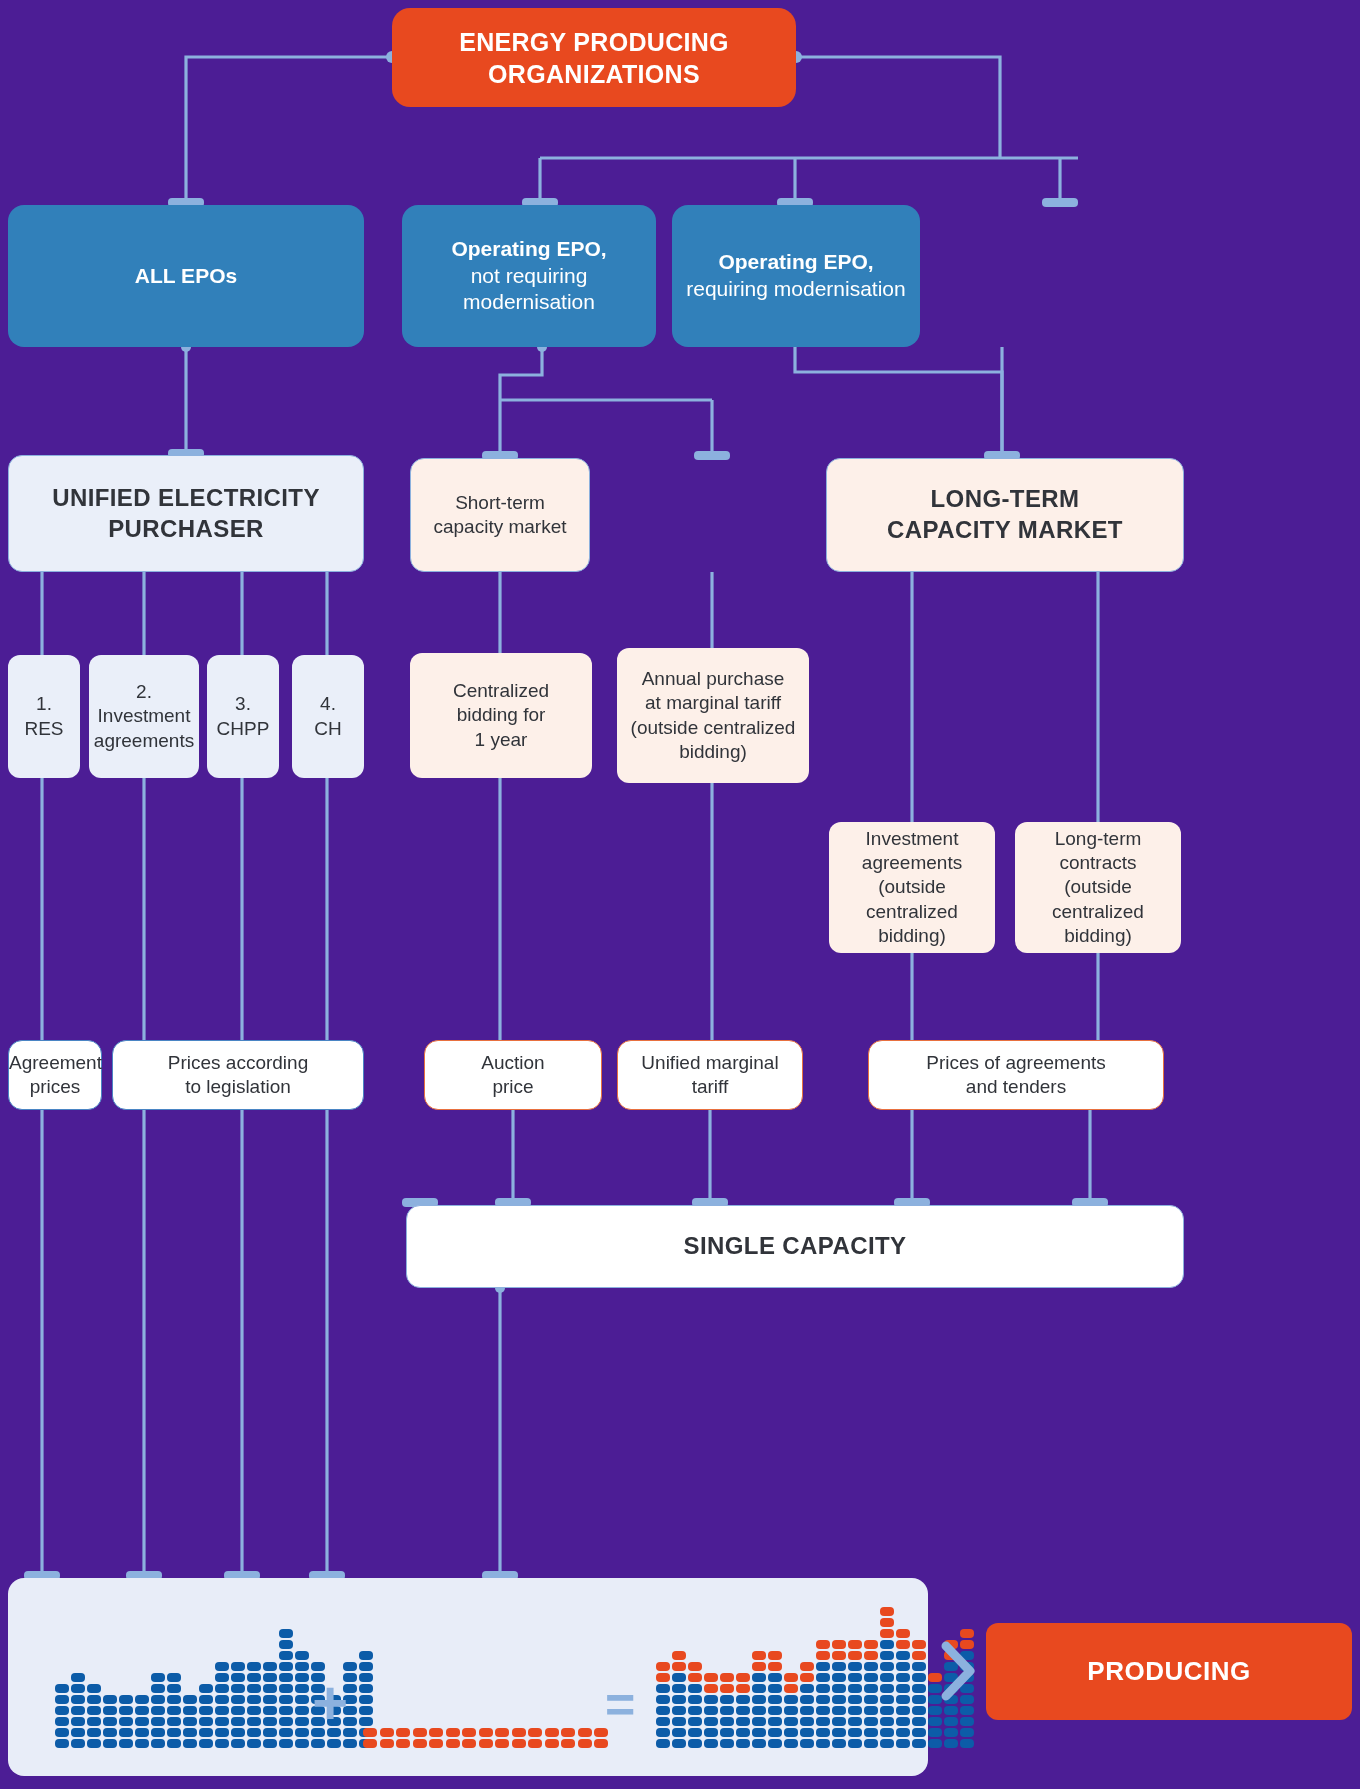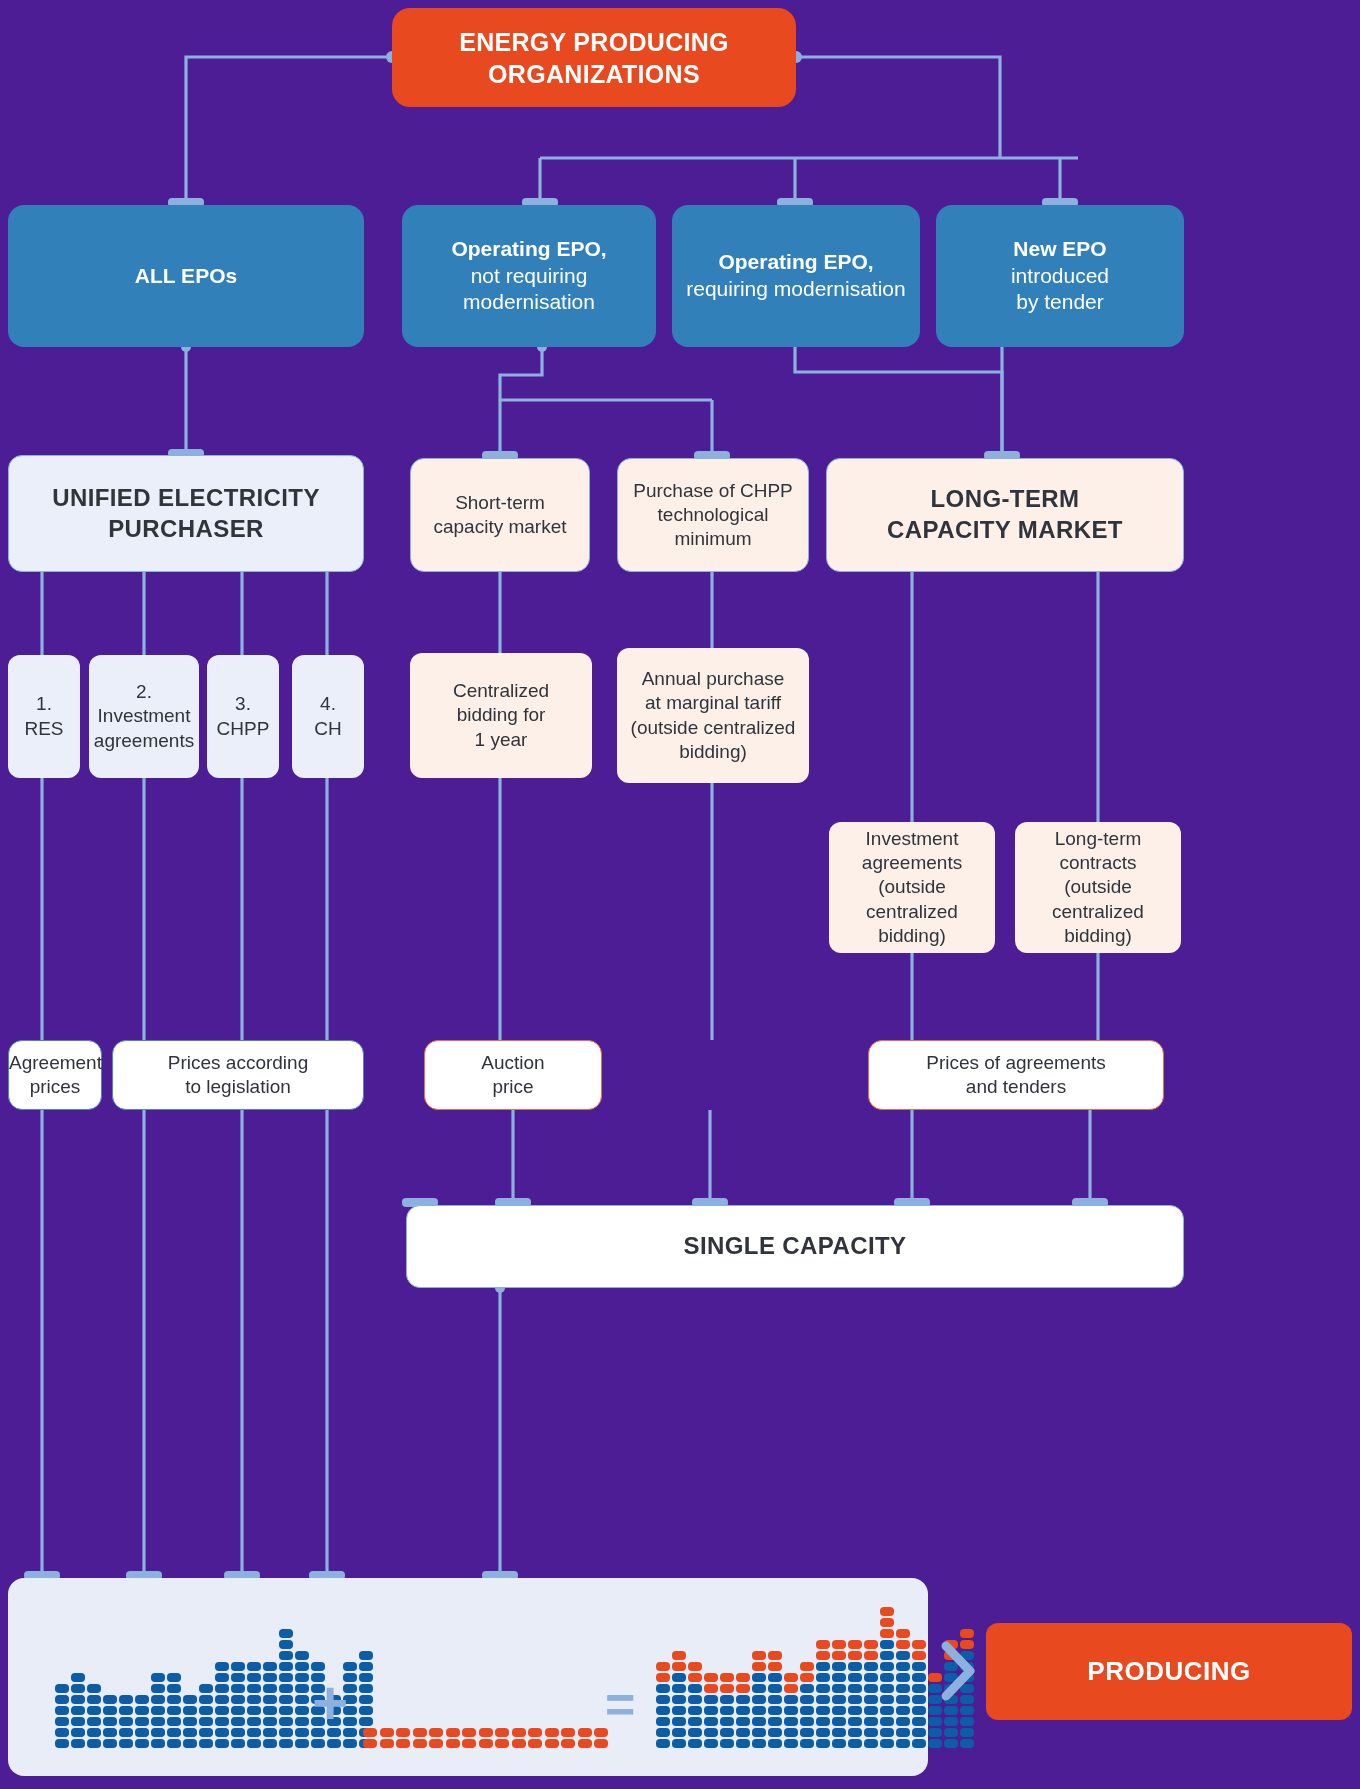--- a/index.html
+++ b/index.html
@@ -271,43 +271,33 @@
       <b>Operating EPO,</b>not requiring<br>modernisation
     </span>
   </div>
 
   <div class="node n-blue-solid" style="left:672px; top:205px; width:248px; height:142px;">
     <span class="txt">
       <b>Operating EPO,</b>requiring modernisation
     </span>
   </div>
 
-  <div class="node n-blue-solid" style="left:936px; top:205px; width:248px; height:142px;">
-    <span class="txt">
-      <b>New EPO</b>introduced<br>by tender
-    </span>
-  </div>
 
   <div class="node n-lav-outline" style="left:8px; top:455px; width:356px; height:117px;">
     <span class="txt">
       UNIFIED ELECTRICITY<br>PURCHASER
     </span>
   </div>
 
   <div class="node n-peach-outline" style="left:410px; top:458px; width:180px; height:114px;">
     <span class="txt">
       Short-term<br>capacity market
     </span>
   </div>
 
-  <div class="node n-peach-outline" style="left:617px; top:458px; width:192px; height:114px;">
-    <span class="txt">
-      Purchase of CHPP<br>technological<br>minimum
-    </span>
-  </div>
 
   <div class="node n-peach-outline big" style="left:826px; top:458px; width:358px; height:114px;">
     <span class="txt">
       LONG-TERM<br>CAPACITY MARKET
     </span>
   </div>
 
   <div class="node n-lav-plain" style="left:8px; top:655px; width:72px; height:123px;">
     <span class="txt">
       <span>1.</span><br>RES
@@ -356,20 +346,25 @@
     </span>
   </div>
   <div class="node n-white-blue" style="left:112px; top:1040px; width:252px; height:70px;">
     <span class="txt">
       Prices according<br>to legislation
     </span>
   </div>
   <div class="node n-white-orange" style="left:424px; top:1040px; width:178px; height:70px;">
     <span class="txt">
       Auction<br>price
+    </span>
+  </div>
+  <div class="node n-white-orange" style="left:617px; top:1040px; width:186px; height:70px;">
+    <span class="txt">
+      Unified marginal<br>tariff
     </span>
   </div>
   <div class="node n-white-single" style="left:406px; top:1205px; width:778px; height:83px;">
     <span class="txt">SINGLE CAPACITY</span>
   </div>
 
   <div class="node n-white-orange" style="left:868px; top:1040px; width:296px; height:70px;">
     <span class="txt">
       Prices of agreements<br>and tenders
     </span>

